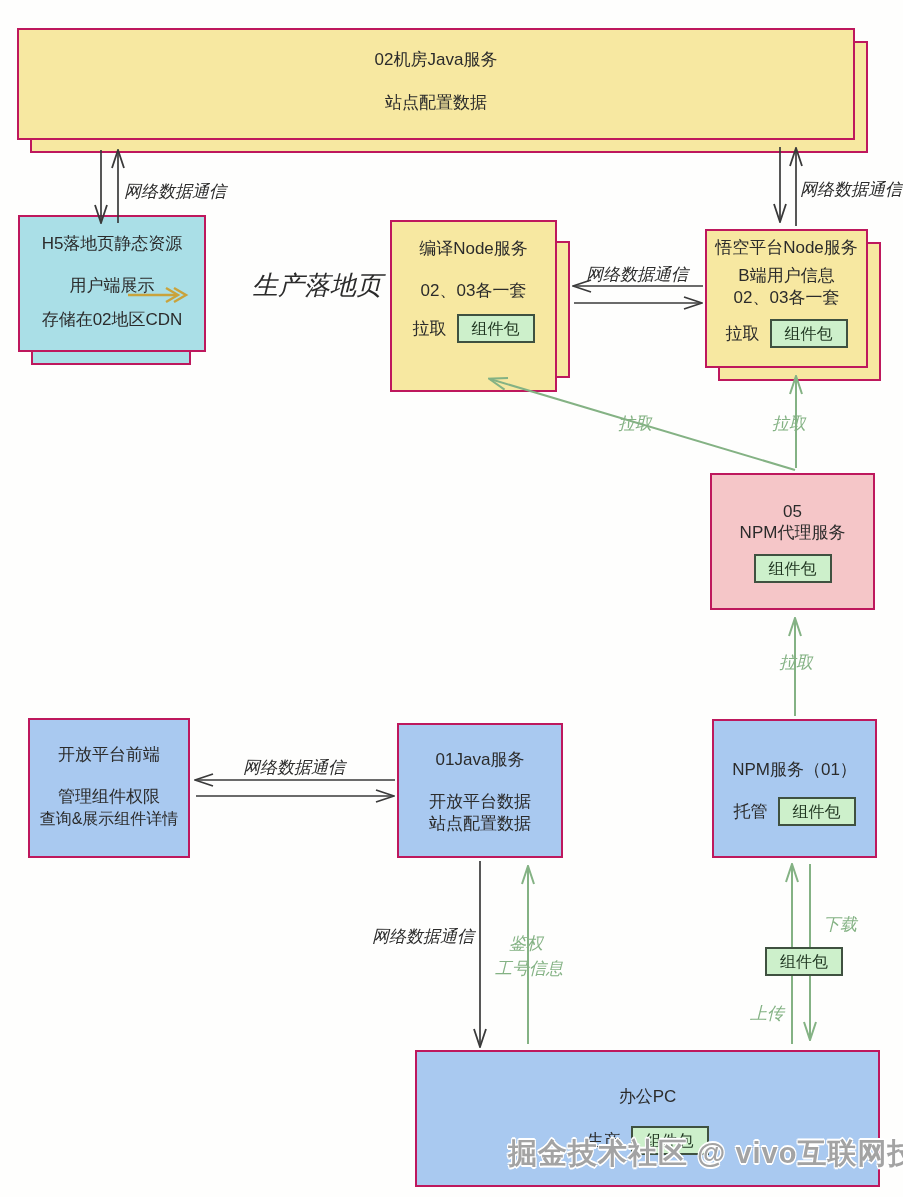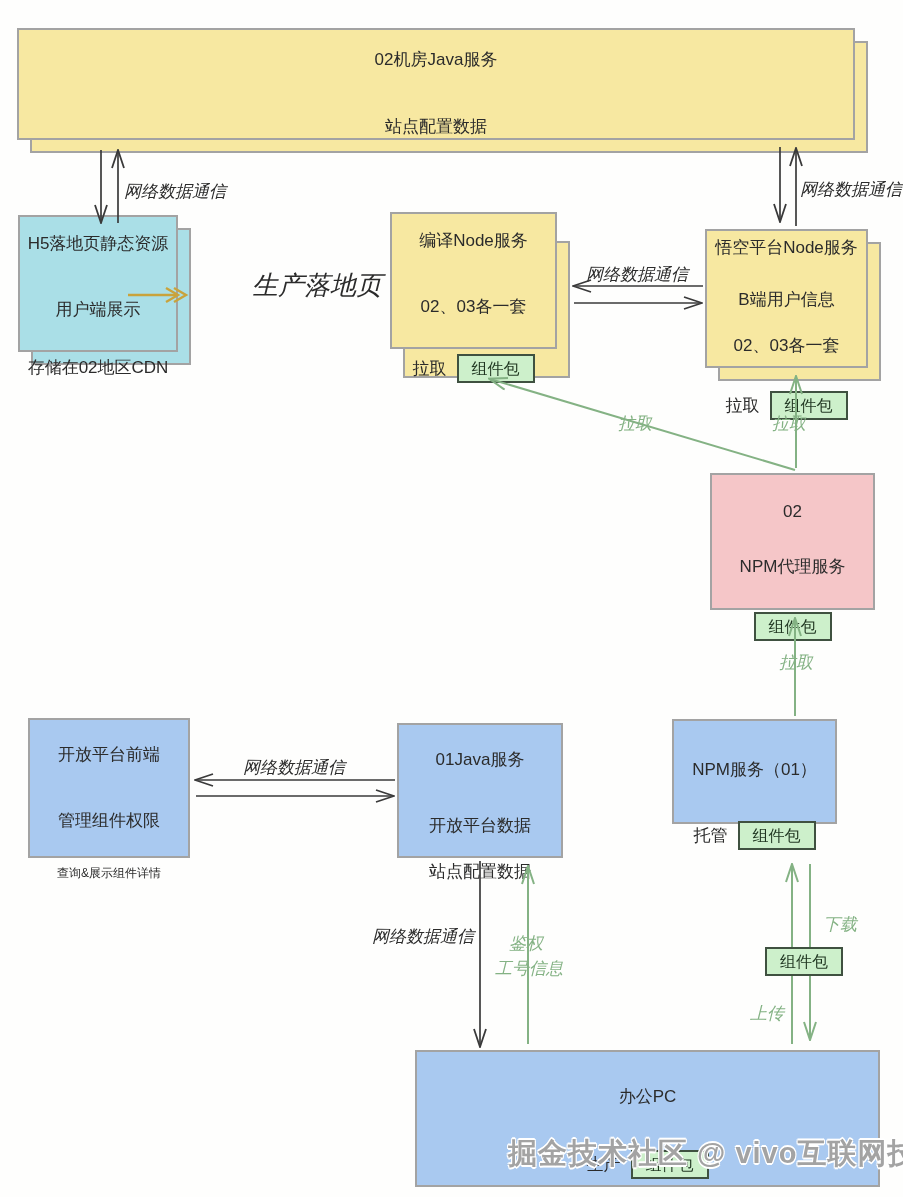--- a/index.html
+++ b/index.html
@@ -2,22 +2,21 @@
 <html><head>
 <meta charset="utf-8">
 <style>
   html,body { margin:0; padding:0; background:#ffffff; }
   .canvas {
     position:relative; width:903px; height:1197px; background:#fefefd;
     font-family:"Liberation Sans", sans-serif; color:#2b2b2b; overflow:hidden;
   }
   .node, .shadow {
     position:absolute; box-sizing:border-box;
-    border:2px solid #a3a3a3;
-    gap:24px;
+    border:2px solid #be185d;
   }
   .shadow { z-index:0; }
   .node {
     z-index:1; display:flex; flex-direction:column; align-items:center;
     text-align:center; font-size:17px; line-height:18px;
   }
   .yellow { background:#f7e8a1; }
   .cyan   { background:#aadfe7; }
   .pink   { background:#f5c6c8; }
   .blue   { background:#a9c9f0; }
@@ -48,66 +47,66 @@
   <div class="shadow yellow" style="left:30px;top:41px;width:838px;height:112px"></div>
   <div class="shadow cyan" style="left:31px;top:228px;width:160px;height:137px"></div>
   <div class="shadow yellow" style="left:403px;top:241px;width:167px;height:137px"></div>
   <div class="shadow yellow" style="left:718px;top:242px;width:163px;height:139px"></div>
 
   <div class="node yellow" style="left:17px;top:28px;width:838px;height:112px">
     <div style="margin-top:21px">02机房Java服务</div>
     <div style="margin-top:25px">站点配置数据</div>
   </div>
 
-  <div class="node cyan" style="left:18px;top:215px;width:160px;height:137px">
+  <div class="node cyan" style="left:18px;top:215px;width:188px;height:137px">
     <div style="margin-top:18px">H5落地页静态资源</div>
     <div style="margin-top:24px">用户端展示</div>
     <div style="margin-top:16px">存储在02地区CDN</div>
   </div>
 
-  <div class="node yellow" style="left:390px;top:212px;width:167px;height:137px">
+  <div class="node yellow" style="left:390px;top:220px;width:167px;height:172px">
     <div style="margin-top:18px">编译Node服务</div>
     <div style="margin-top:24px">02、03各一套</div>
     <div class="row" style="margin-top:14px">
       <span>拉取</span>
       <span class="chip">组件包</span>
     </div>
   </div>
 
   <div class="node yellow" style="left:705px;top:229px;width:163px;height:139px">
     <div style="margin-top:8px">悟空平台Node服务</div>
     <div style="margin-top:10px">B端用户信息</div>
     <div style="margin-top:4px">02、03各一套</div>
     <div class="row" style="margin-top:12px">
       <span>拉取</span>
       <span class="chip">组件包</span>
     </div>
   </div>
 
   <div class="node pink" style="left:710px;top:473px;width:165px;height:137px">
-    <div style="margin-top:28px">02</div>
-    <div style="margin-top:13px">NPM代理服务</div>
+    <div style="margin-top:28px">05</div>
+    <div style="margin-top:3px">NPM代理服务</div>
     <div class="row" style="margin-top:12px">
       <span class="chip">组件包</span>
     </div>
   </div>
 
   <div class="node blue" style="left:28px;top:718px;width:162px;height:140px">
     <div style="margin-top:26px">开放平台前端</div>
     <div style="margin-top:24px">管理组件权限</div>
-    <div style="margin-top:10px;font-size:12px">查询&amp;展示组件详情</div>
+    <div style="margin-top:4px;font-size:16px">查询&amp;展示组件详情</div>
   </div>
 
   <div class="node blue" style="left:397px;top:723px;width:166px;height:135px">
     <div style="margin-top:26px">01Java服务</div>
     <div style="margin-top:24px">开放平台数据</div>
     <div style="margin-top:4px">站点配置数据</div>
   </div>
 
-  <div class="node blue" style="left:672px;top:719px;width:165px;height:105px">
+  <div class="node blue" style="left:712px;top:719px;width:165px;height:139px">
     <div style="margin-top:40px">NPM服务（01）</div>
     <div class="row" style="margin-top:18px">
       <span>托管</span>
       <span class="chip">组件包</span>
     </div>
   </div>
 
   <div class="node blue" style="left:415px;top:1050px;width:465px;height:137px">
     <div style="margin-top:36px">办公PC</div>
     <div class="row" style="margin-top:20px">

